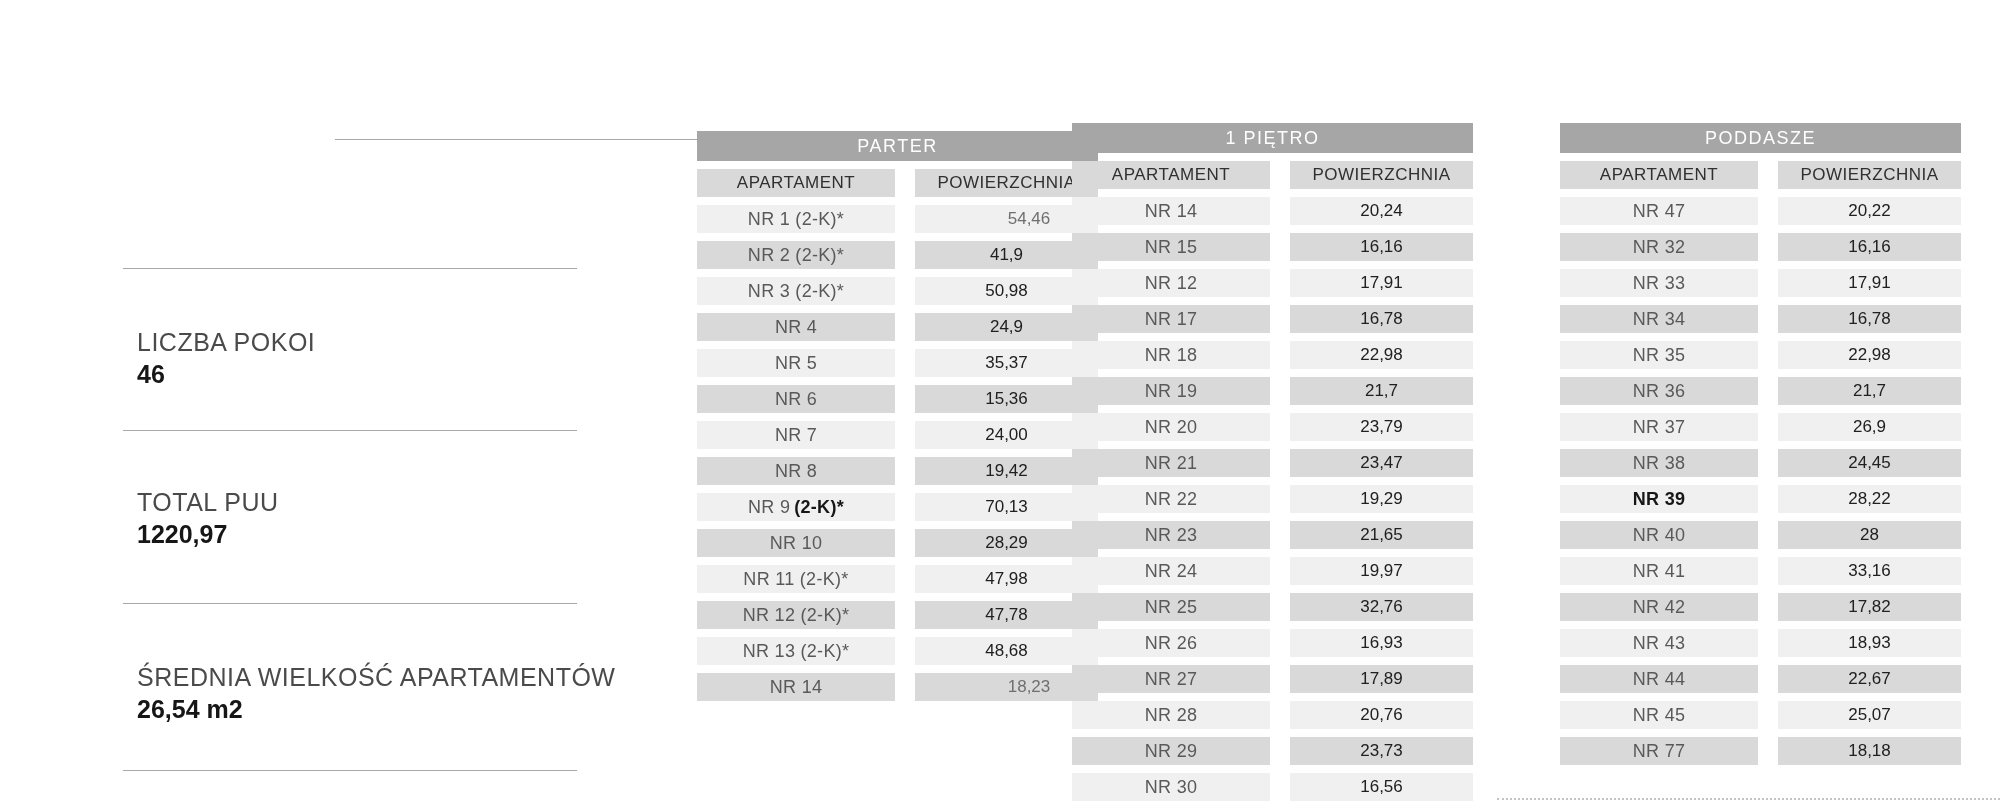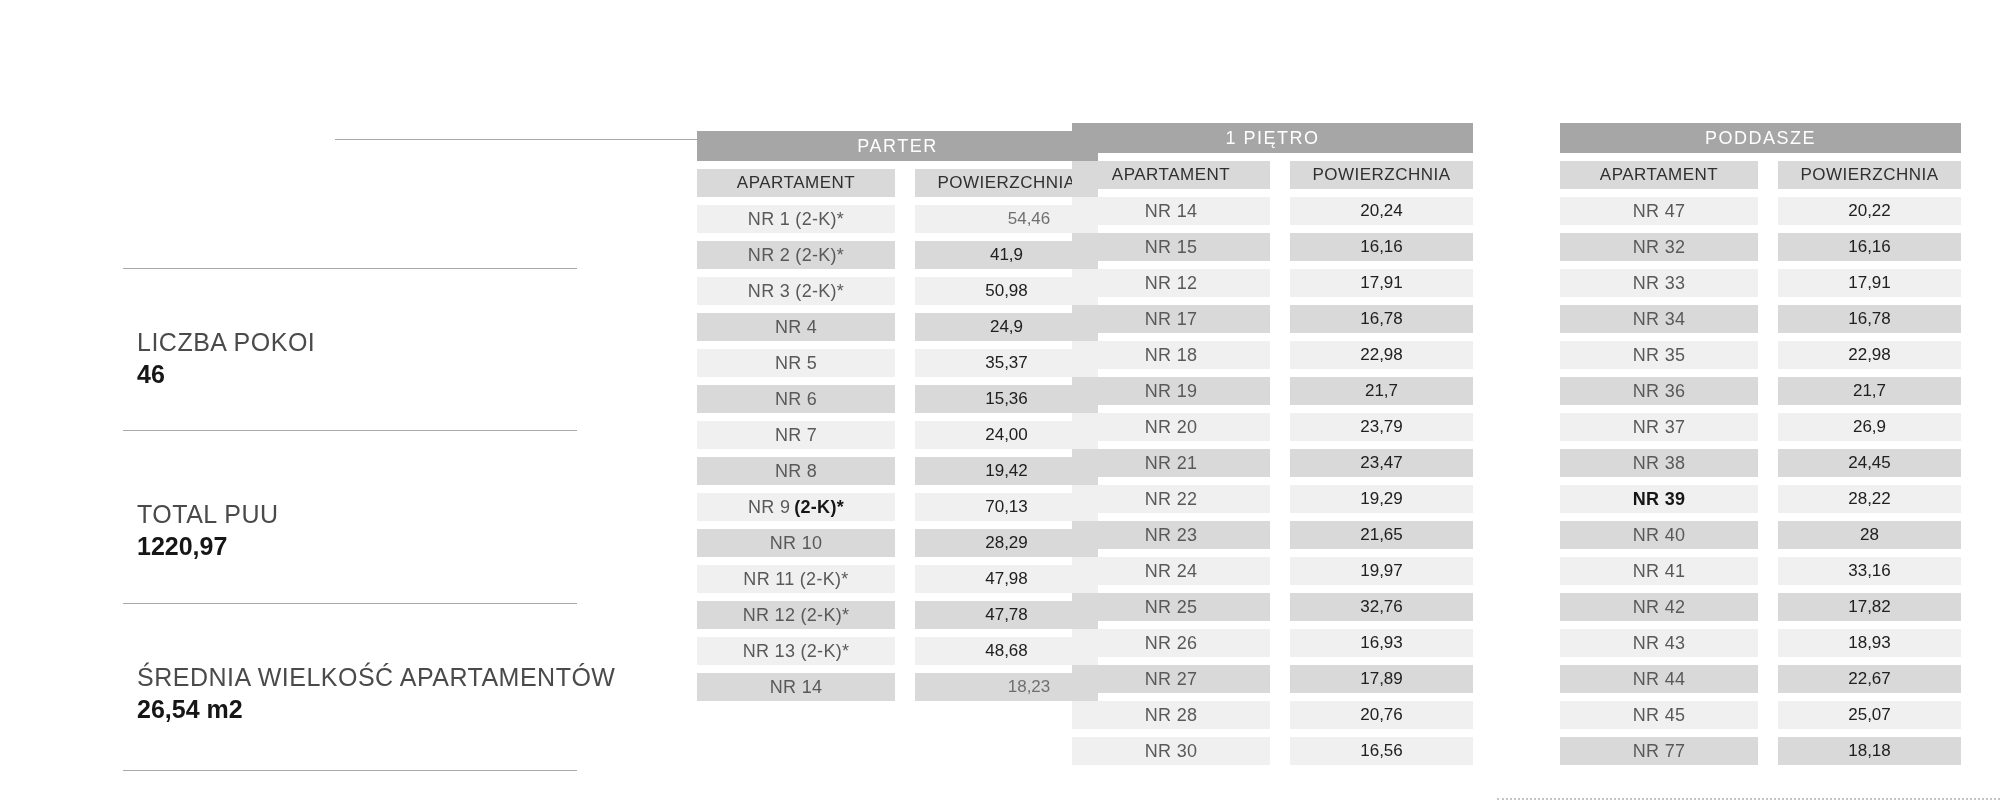--- a/index.html
+++ b/index.html
@@ -30,21 +30,21 @@
     height: 1px;
     background: var(--divider, #a9a9a9);
   }
   .sdiv.d1 { top: 268px; }
   .sdiv.d2 { top: 430px; }
   .sdiv.d3 { top: 603px; }
   .sdiv.d4 { top: 770px; }
 
   .sitem { position: absolute; left: 137px; }
   .sitem.s1 { top: 327px; }
-  .sitem.s2 { top: 487px; margin-top: 12px; }
+  .sitem.s2 { top: 487px; }
   .sitem.s3 { top: 662px; }
   .slabel {
     font-size: 25px;
     color: var(--summary-label, #4a4a4a);
     letter-spacing: 0.5px;
     line-height: 31px;
     white-space: nowrap;
   }
   .svalue {
     font-size: 25px;
@@ -283,20 +283,24 @@
           <div class="cell value">16,93</div>
         </div>
         <div class="trow dark">
           <div class="cell label">NR 27</div>
           <div class="cell value">17,89</div>
         </div>
         <div class="trow light">
           <div class="cell label">NR 28</div>
           <div class="cell value">20,76</div>
         </div>
+        <div class="trow dark">
+          <div class="cell label">NR 29</div>
+          <div class="cell value">23,73</div>
+        </div>
         <div class="trow light">
           <div class="cell label">NR 30</div>
           <div class="cell value">16,56</div>
         </div>
       </div>
       <div class="ftable pos-2">
         <div class="ttitle">PODDASZE</div>
         <div class="thead">
           <div class="hcell">APARTAMENT</div>
           <div class="hcell">POWIERZCHNIA</div>

